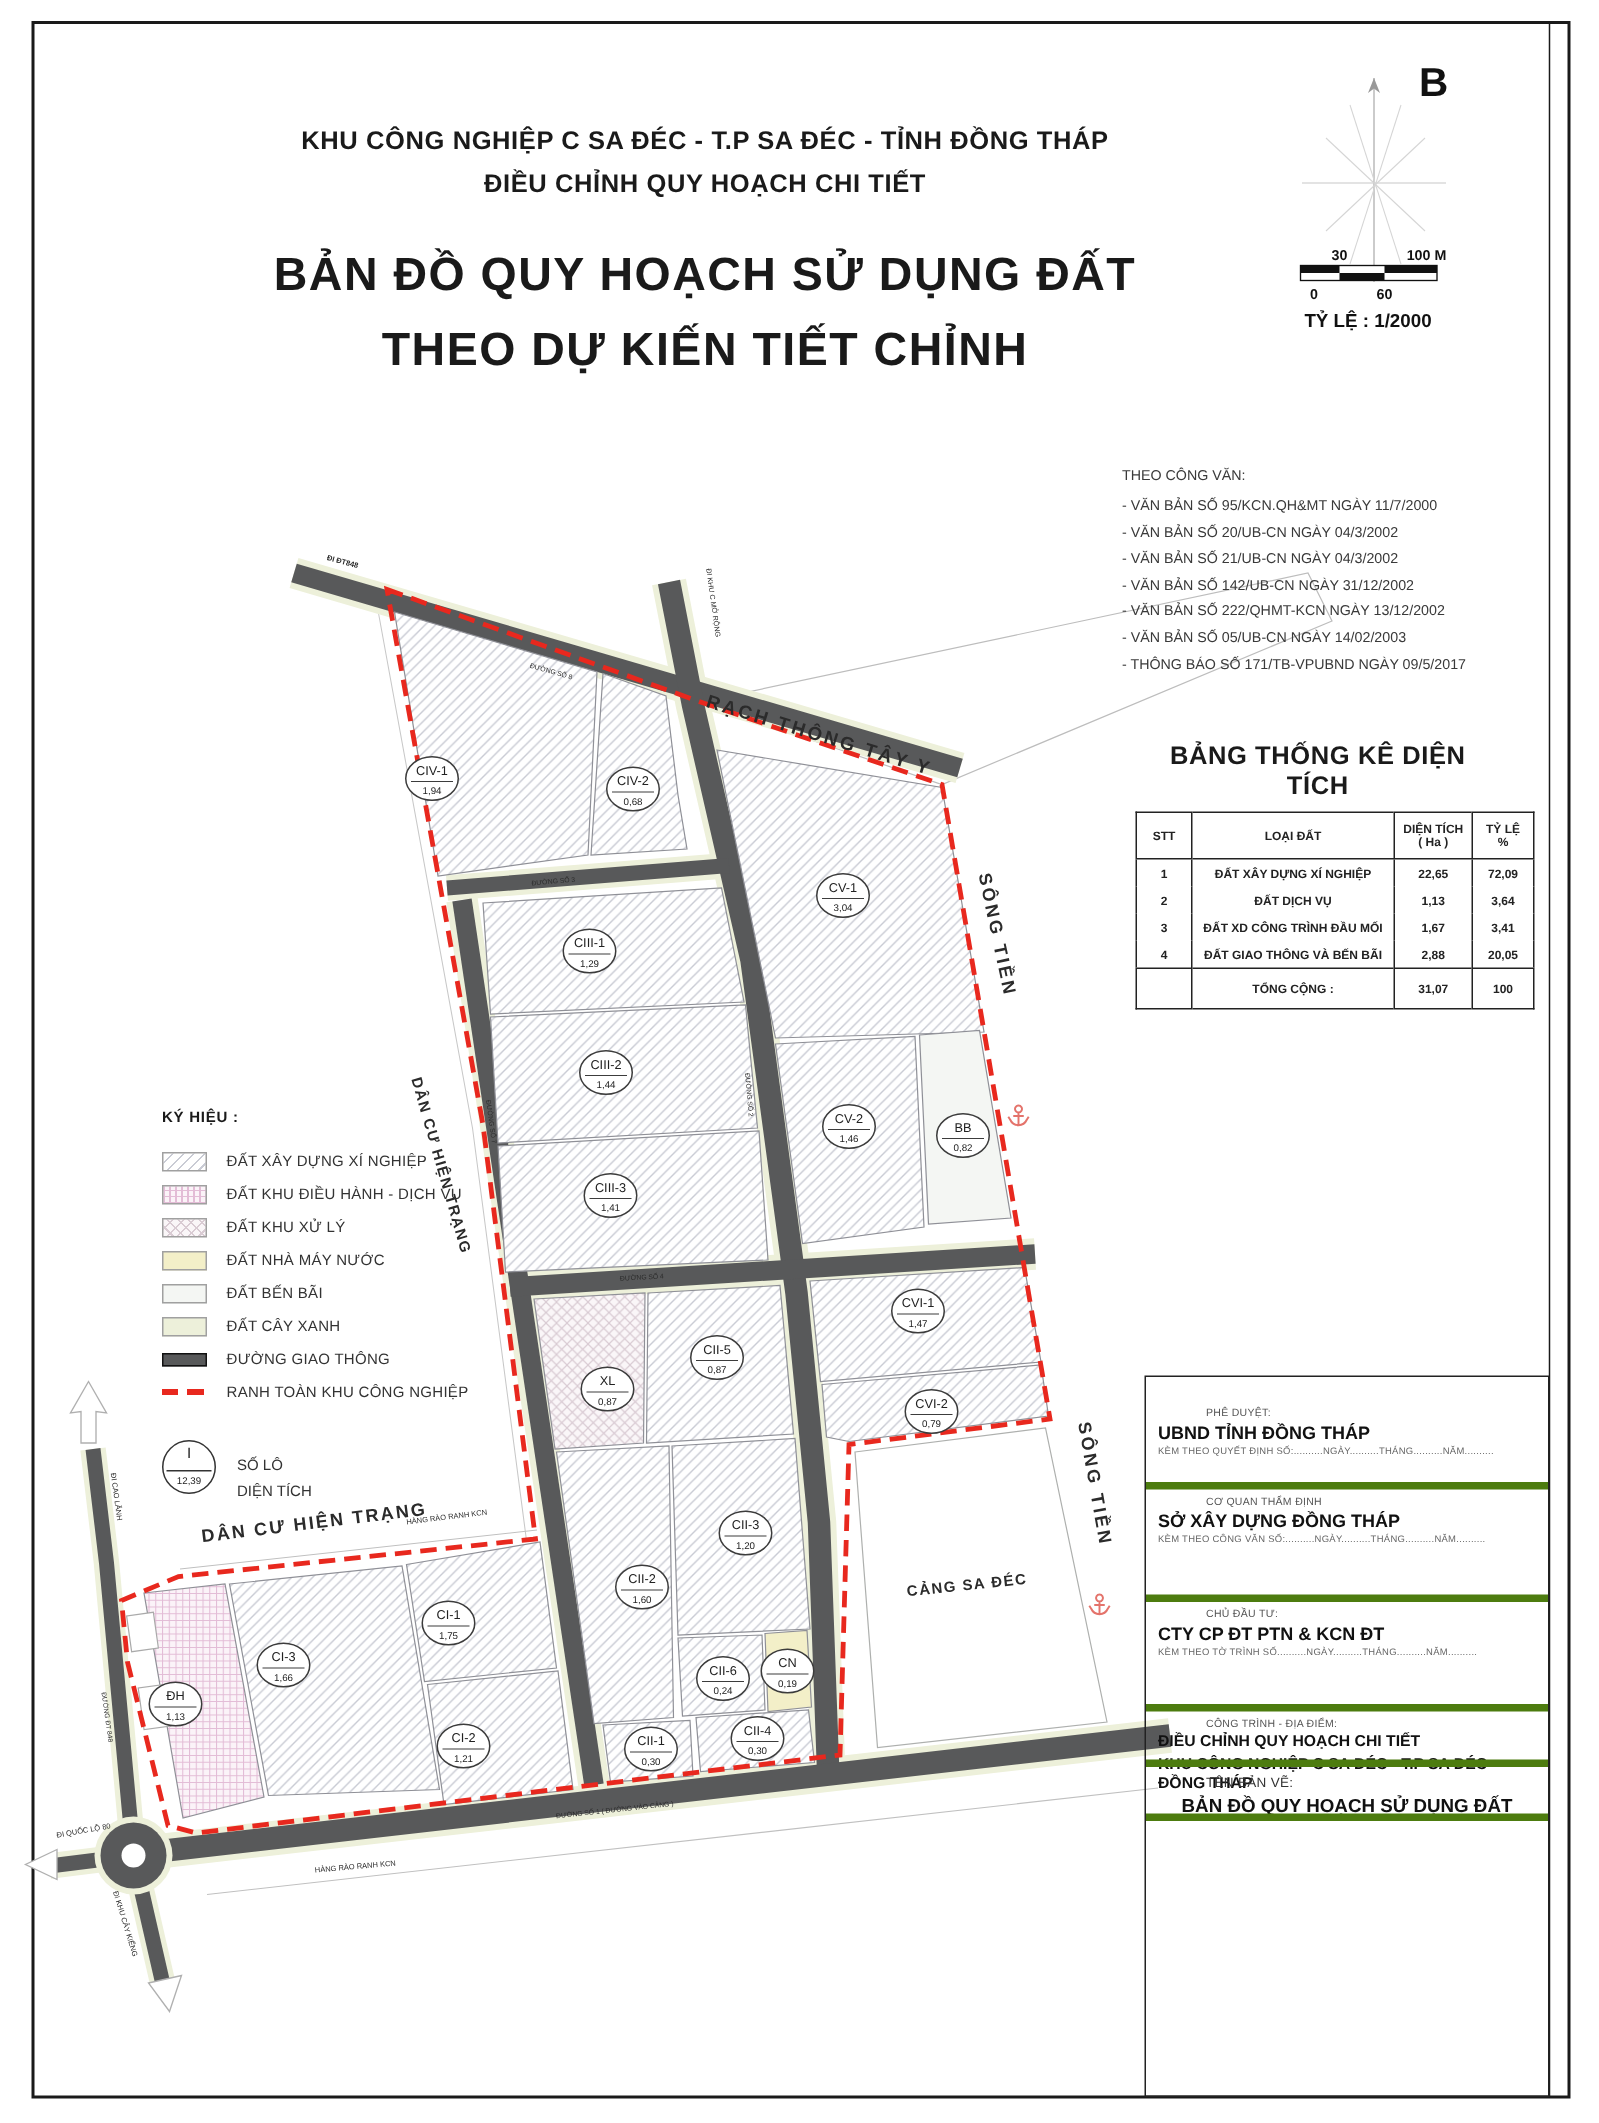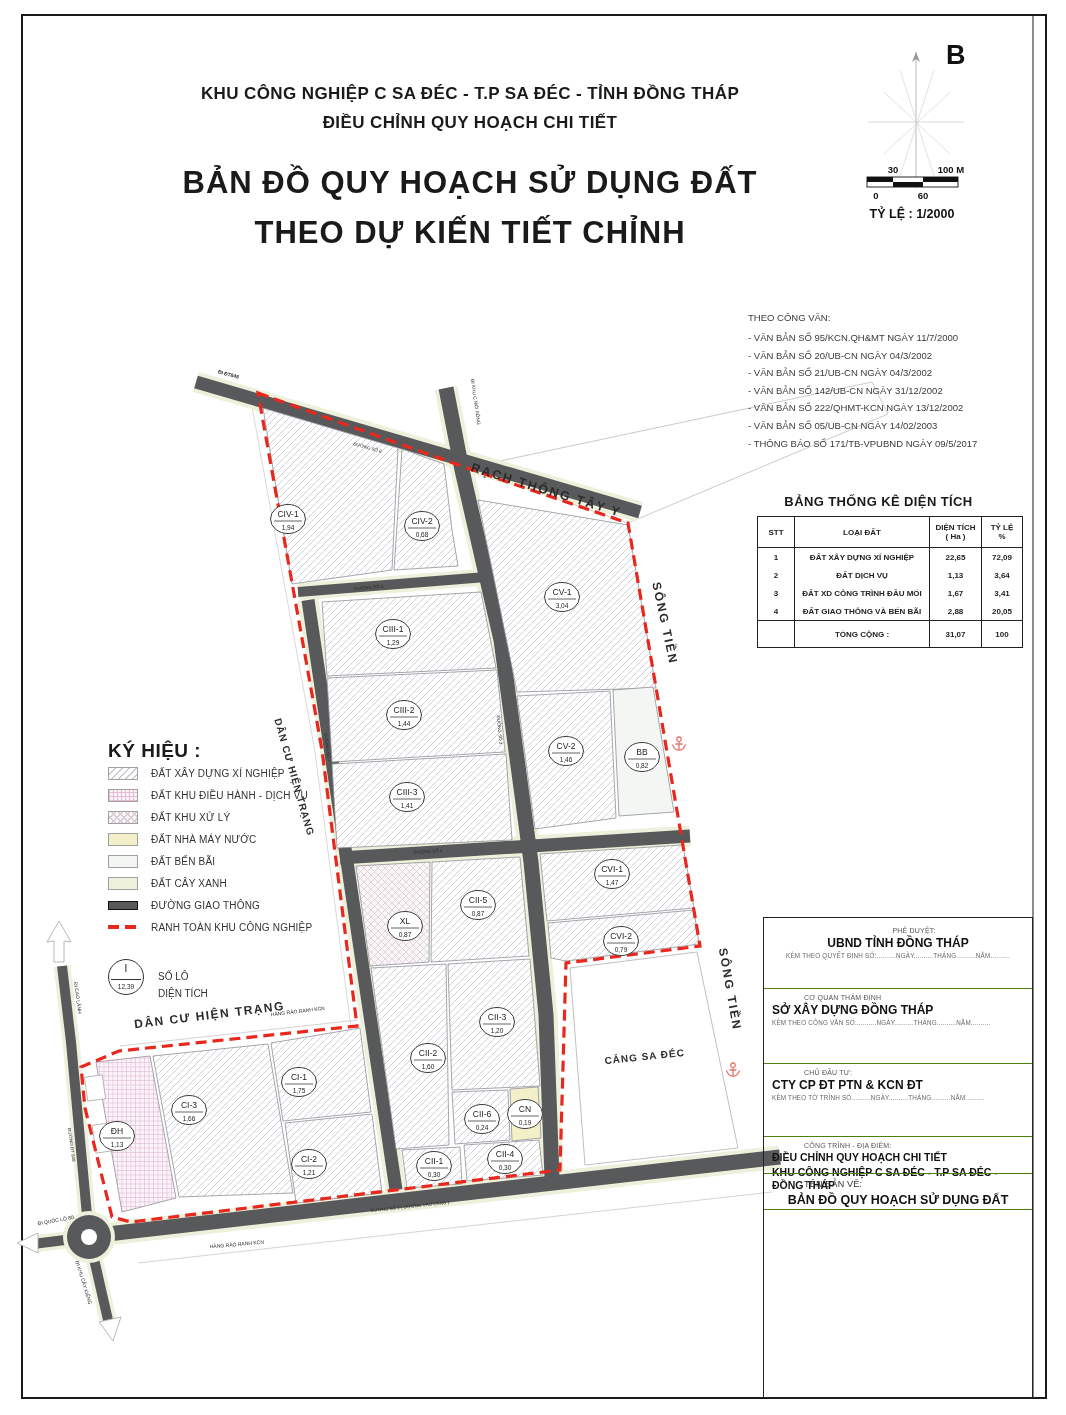--- a/index.html
+++ b/index.html
@@ -17,36 +17,36 @@
   .hdr-title1{font-size:31px;font-weight:bold;margin-top:32px;letter-spacing:1px;}
   .hdr-title2{font-size:31px;font-weight:bold;margin-top:14px;letter-spacing:1px;}
 
   
   .docs{position:absolute;left:748px;top:312px;width:285px;font-size:9.5px;color:#3a3a3a;}
   .docs .doc-head{margin-bottom:6px;}
   .doc-item{line-height:17.6px;}
 
   
   .stats{position:absolute;left:757px;top:494px;width:243px;}
-  .stats-title{font-size:13px;font-weight:bold;text-align:center;margin-bottom:7px;letter-spacing:.4px;}
+  .stats-title{font-size:17px;font-weight:bold;text-align:center;margin-bottom:7px;letter-spacing:.4px;}
   table.areas{border-collapse:collapse;width:243px;border:1.4px solid #222;table-layout:fixed;}
   table.areas th,table.areas td{font-size:8px;font-weight:bold;padding:0 3px;color:#222;}
   table.areas th{white-space:pre-line;border-bottom:1px solid #222;height:30px;text-align:center;}
   table.areas td{height:18px;}
   table.areas .c0{width:30px;text-align:center;}
   table.areas .c1{width:128px;text-align:center;}
   table.areas .c2{width:45px;text-align:center;}
   table.areas .c3{width:34px;text-align:center;}
   table.areas th.c1,table.areas th.c2,table.areas th.c3,
   table.areas td.c1,table.areas td.c2,table.areas td.c3{border-left:1px solid #222;}
   table.areas tfoot td{border-top:1px solid #222;height:26px;}
 
   
   .legend{position:absolute;left:108px;top:740px;width:265px;}
-  .legend-title{font-size:19px;font-weight:bold;letter-spacing:.5px;}
+  .legend-title{font-size:10px;font-weight:bold;margin-bottom:12px;letter-spacing:.5px;}
   .legend-item{display:flex;align-items:center;gap:13px;height:22px;}
   .legend-item .lbl{font-size:10px;color:#333;letter-spacing:.2px;}
   .sw{width:30px;height:13px;border:1px solid #a0a0a0;display:inline-block;box-sizing:border-box;flex:0 0 30px;}
   .sw-hatch{background:repeating-linear-gradient(135deg,#fff 0 4px,#c9cbd4 4px 5px);}
   .sw-grid{background-image:repeating-linear-gradient(0deg,#e3bcd6 0 1px,transparent 1px 4px),repeating-linear-gradient(90deg,#e3bcd6 0 1px,transparent 1px 4px);background-color:#fbf3f8;}
   .sw-cross{background:repeating-linear-gradient(135deg,transparent 0 4px,#d9cbd3 4px 5px),repeating-linear-gradient(45deg,transparent 0 4px,#d9cbd3 4px 5px),#faf6f8;}
   .sw-yellow{background:#f3efc8;}
   .sw-benbai{background:#f4f6f3;}
   .sw-green{background:#edf0da;}
   .sw-road{background:#58595a;border:1px solid #111;height:9px;}
@@ -54,21 +54,21 @@
   .lot-row{display:flex;align-items:center;gap:14px;margin-top:14px;}
   .lot-circle{width:36px;height:36px;border:1.3px solid #333;border-radius:50%;position:relative;flex:0 0 36px;box-sizing:border-box;}
   .lot-circle::after{content:"";position:absolute;left:2px;right:2px;top:55%;border-top:1px solid #333;}
   .lot-top{position:absolute;top:3px;width:100%;text-align:center;font-size:10px;}
   .lot-bottom{position:absolute;bottom:4px;width:100%;text-align:center;font-size:6.5px;}
   .lot-labels{font-size:10px;line-height:17px;color:#333;margin-top:16px;}
 
   
   .titleblock{position:absolute;left:763px;top:917px;width:270px;height:481px;border:1.4px solid #222;box-sizing:border-box;}
   .tb-sec{position:absolute;left:0;right:0;box-sizing:border-box;padding:5px 8px 0 8px;}
-  .tb-sec.bt{border-top:1px solid #4d7c0f;}
+  .tb-sec.bt{border-top:5px solid #4d7c0f;}
   .tb-label{font-size:7px;color:#555;letter-spacing:.2px;padding-left:32px;}
   .tb-name{font-size:12px;font-weight:bold;margin-top:2px;color:#111;}
   .tb-note{font-size:6.3px;color:#666;margin-top:2px;letter-spacing:.2px;}
   .tb-proj{font-size:10.5px;font-weight:bold;color:#111;line-height:13px;margin-top:2px;}
   .tb-draw{font-size:12.5px;font-weight:bold;text-align:center;margin-top:4px;color:#111;}
 </style>
 </head>
 <body>
 
 <div class="sheet">
@@ -467,21 +467,21 @@
         <span class="lot-bottom">12,39</span>
       </div>
       <div class="lot-labels">
         <div>SỐ LÔ</div>
         <div>DIỆN TÍCH</div>
       </div>
     </div>
   </div>
 
   <div class="titleblock">
-    <div class="tb-sec" style="top:4px;height:70px;text-align:center;">
+    <div class="tb-sec" style="top:16px;height:70px;">
       <div class="tb-label">PHÊ DUYỆT:</div>
       <div class="tb-name">UBND TỈNH ĐỒNG THÁP</div>
       <div class="tb-note">KÈM THEO QUYẾT ĐỊNH SỐ:..........NGÀY..........THÁNG..........NĂM..........</div>
     </div>
     <div class="tb-sec bt" style="top:70px;height:75px;">
       <div class="tb-label">CƠ QUAN THẨM ĐỊNH</div>
       <div class="tb-name">SỞ XÂY DỰNG ĐỒNG THÁP</div>
       <div class="tb-note">KÈM THEO CÔNG VĂN SỐ:..........NGÀY..........THÁNG..........NĂM..........</div>
     </div>
     <div class="tb-sec bt" style="top:145px;height:73px;">

